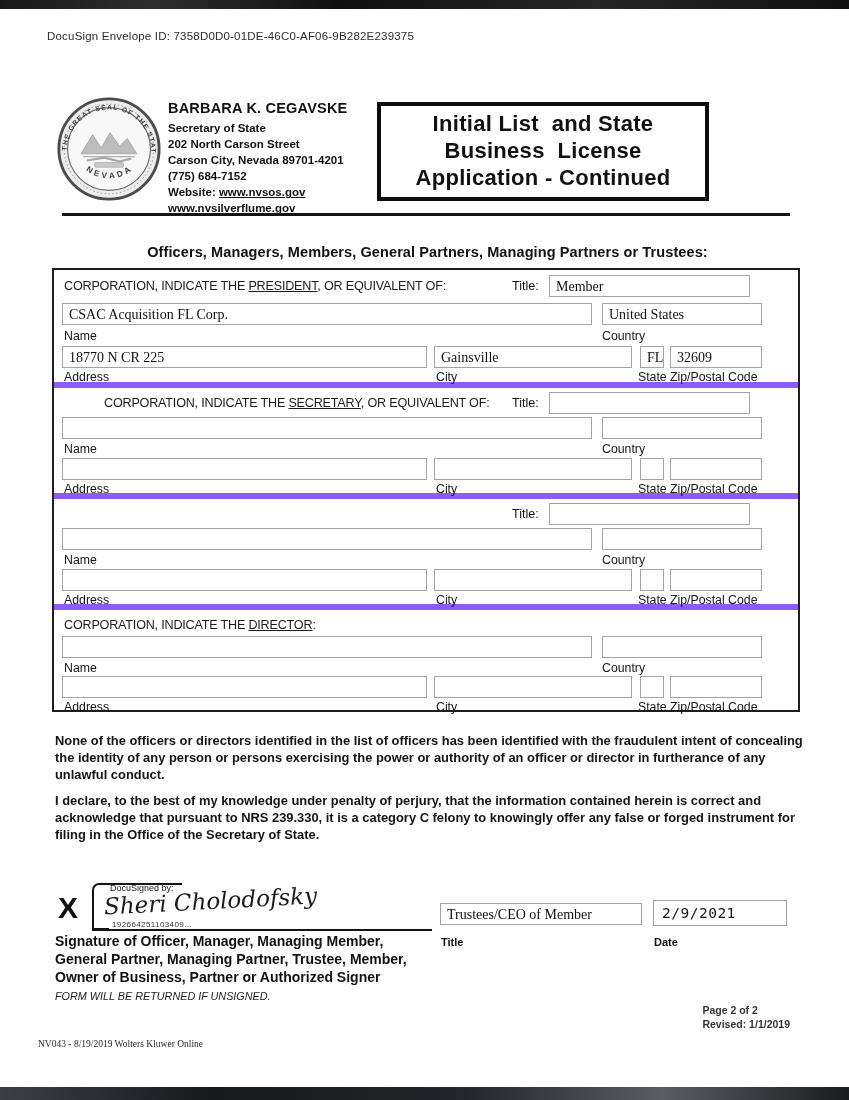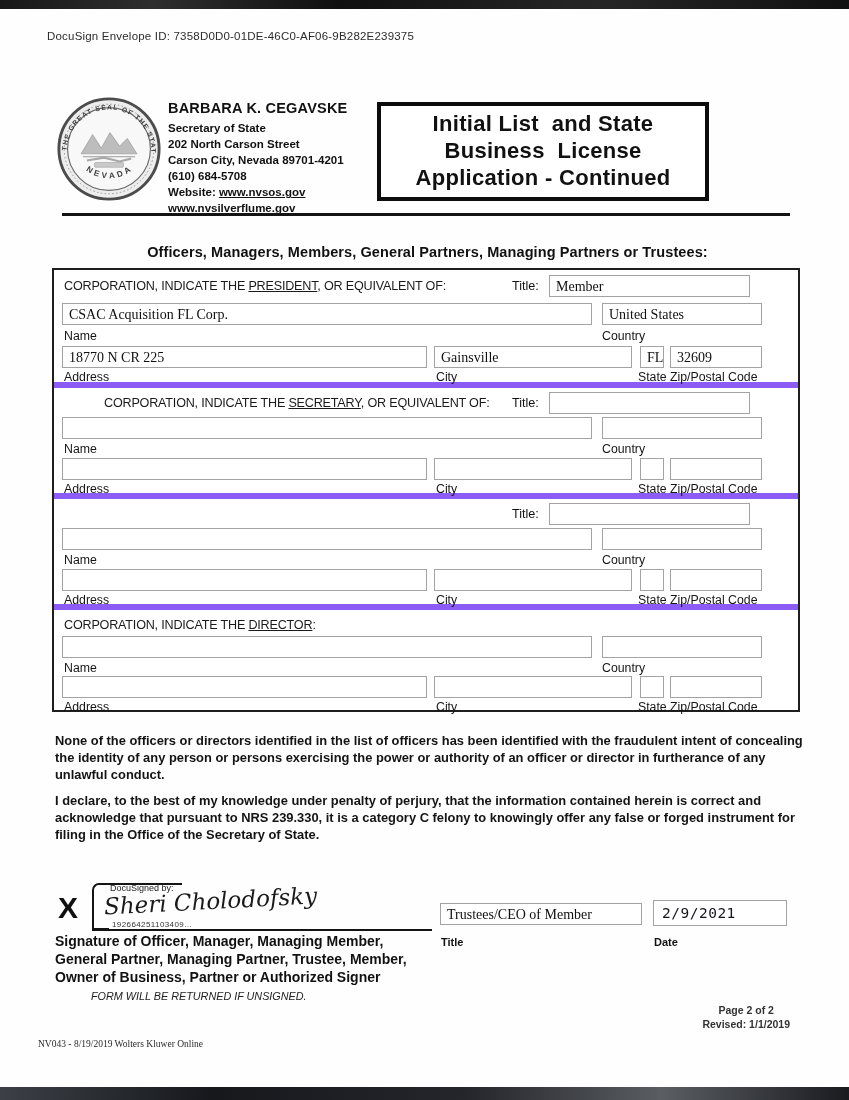--- a/index.html
+++ b/index.html
@@ -87,23 +87,23 @@
   .sig-line { position:absolute; left:92px; top:929px; width:340px; height:2px; background:#141414; }
 
   .fld-sig-title { position:absolute; left:440px; top:903px; width:202px; }
   .fld-sig-date { position:absolute; left:653px; top:900px; width:134px; height:26px; border:1.5px solid #a3a3a3;
     background:#fff; font-family:"DejaVu Sans Mono", monospace; font-size:14.5px; color:#15151c;
     padding:4px 0 0 8px; letter-spacing:.5px; }
   .lab-sig-title { position:absolute; left:441px; top:936px; font-size:11px; font-weight:bold; }
   .lab-sig-date { position:absolute; left:654px; top:936px; font-size:11px; font-weight:bold; }
 
   .sig-desc { position:absolute; left:55px; top:933px; width:356px; font-size:14px; font-weight:bold; line-height:1.28; }
-  .sig-desc .fine { font-size:10.8px; font-style:italic; font-weight:normal; color:#222;margin-left:36px; }
-
-  .footer-right { position:absolute; right:59px; top:1004px; text-align:center;
+  .sig-desc .fine { font-size:10.8px; font-style:italic; font-weight:normal; color:#222; }
+
+  .footer-right { position:absolute; right:59px; top:1004px; text-align:left;
     font-size:10.5px; font-weight:bold; color:#333; line-height:1.3; }
   .footer-left { position:absolute; left:38px; top:1039px; font-family:"Liberation Serif", serif; font-size:9.5px; color:#2a2a2a; }
 </style>
 </head>
 <body>
 
 <div class="page">
 
   <div class="scan-bar-top"></div>
 
@@ -129,21 +129,21 @@
       <path d="M32,67 L50,64 L66,68 L78,65" stroke="#a8a8a8" stroke-width="2.2" fill="none"></path>
       <rect x="40" y="69" width="30" height="5" rx="1" fill="#c9c9c9" stroke="#909090" stroke-width=".5"></rect>
     </g>
   </svg>
 
   <div class="hdr-info">
     <div class="hdr-name">BARBARA K. CEGAVSKE</div>
     <div class="hdr-line">Secretary of State</div>
     <div class="hdr-line">202 North Carson Street</div>
     <div class="hdr-line">Carson City, Nevada 89701-4201</div>
-    <div class="hdr-line">(610) 684-5708</div>
+    <div class="hdr-line">(775) 684-7152</div>
     <div class="hdr-line">
       <span>Website:</span>
       <span class="hdr-link">www.nvsos.gov</span>
     </div>
     <div class="hdr-line">
       <span class="hdr-link">www.nvsilverflume.gov</span>
     </div>
   </div>
 
   <div class="title-box">

